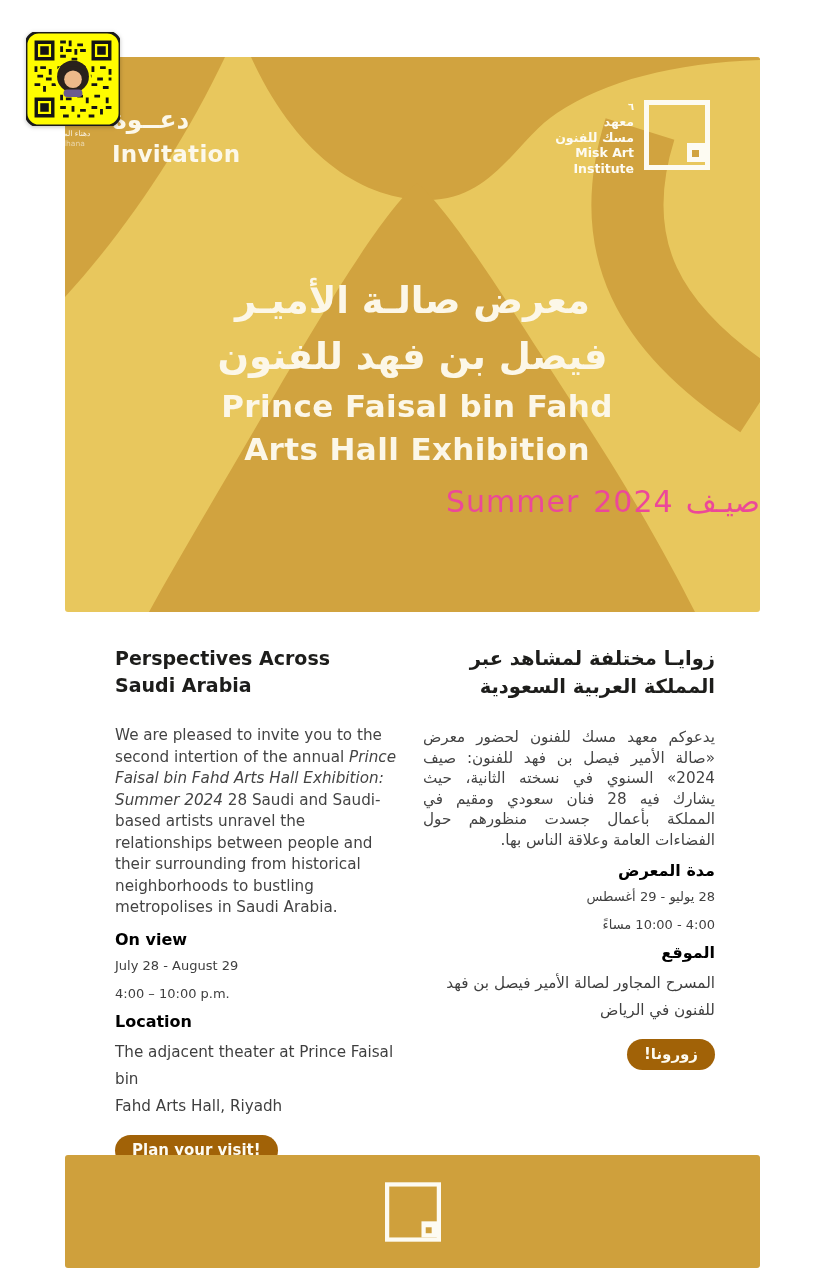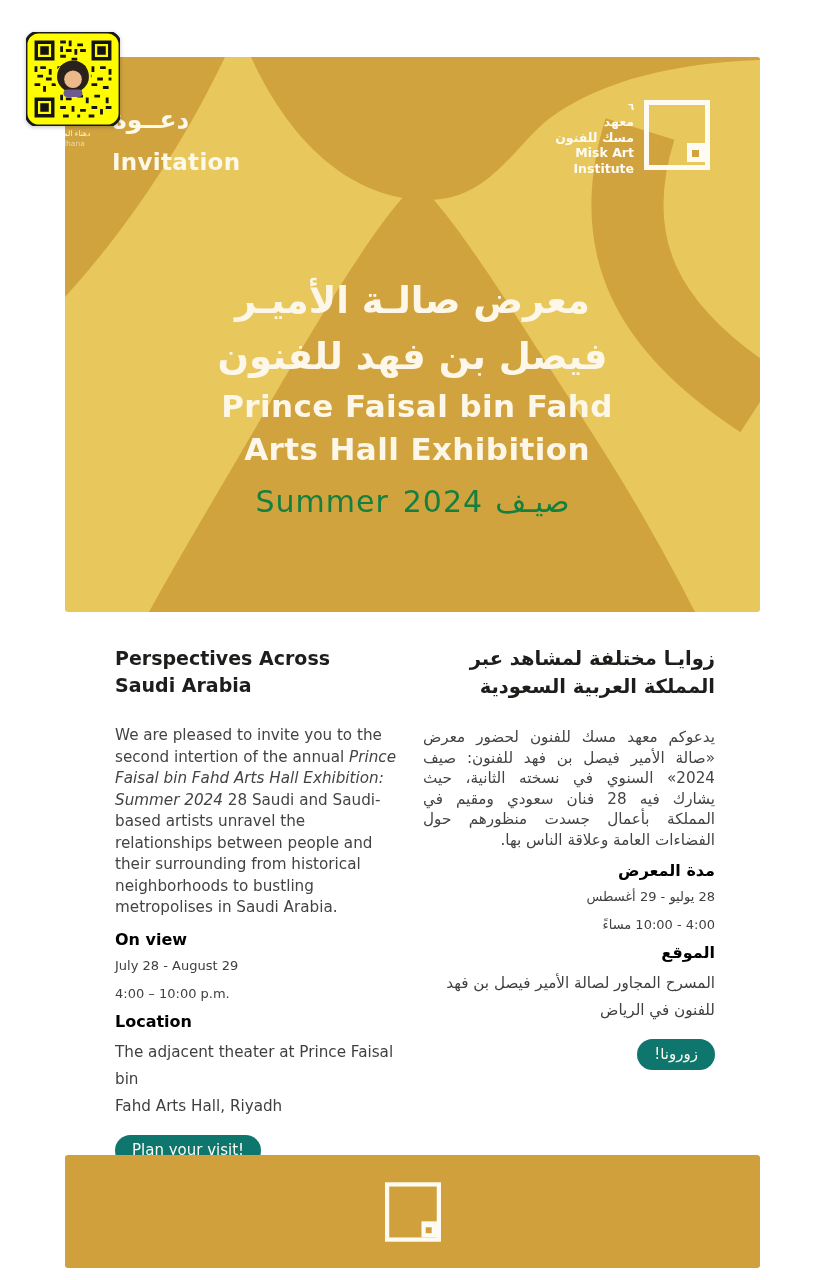--- a/index.html
+++ b/index.html
@@ -6,51 +6,51 @@
   .page{
     position:relative;width:825px;height:1280px;margin:0 auto;
     background:#ffffff;overflow:hidden;
     font-family:"DejaVu Sans",sans-serif;
   }
   
   .banner{position:absolute;left:65px;top:57px;width:695px;height:555px;border-radius:3px;overflow:hidden;}
   .banner-bg{position:absolute;left:0;top:0;width:100%;height:100%;display:block;}
   .invitation-block{position:absolute;left:47px;top:48px;color:#FCF8EA;}
   .inv-ar{font-size:25px;font-weight:bold;line-height:30px;}
-  .inv-en{font-size:23px;font-weight:bold;line-height:30px;margin-top:12px;letter-spacing:.3px;}
+  .inv-en{font-size:23px;font-weight:bold;line-height:30px;margin-top:4px;letter-spacing:.3px;}
   .logo-block{position:absolute;right:50px;top:43px;display:flex;align-items:flex-start;}
   .logo-text{color:#FDFBF2;text-align:right;font-weight:bold;font-size:12.5px;line-height:15.5px;margin-right:10px;margin-top:2px;}
   .logo-mark{font-size:10px;line-height:10px;margin-bottom:2px;}
   .logo-square{display:block;}
   .title-block{position:absolute;left:0;right:0;top:216px;text-align:center;color:#FCF7E8;}
   .t-ar{font-size:37px;font-weight:bold;line-height:56px;direction:rtl;}
   .t-en{font-size:31px;font-weight:bold;line-height:43px;letter-spacing:.4px;padding-left:9px;}
-  .season{margin-top:13px;font-size:30px;color:#15803d;letter-spacing:1px;}
+  .season{margin-top:13px;font-size:30px;color:#ec4899;letter-spacing:1px;text-align:right;}
   .season .yr{margin-left:14px;}
   .season .ar{margin-left:12px;}
   
   .snapcode{position:absolute;left:26px;top:32px;width:132px;}
   .snapcard{display:block;filter:drop-shadow(0 1px 2px rgba(0,0,0,.25));}
   .snap-captions{width:94px;text-align:center;margin-top:3px;}
   .snap-cap1{font-size:7.5px;color:rgba(255,255,255,.85);line-height:10px;direction:rtl;}
   .snap-cap2{font-size:7.5px;color:rgba(255,255,255,.55);line-height:10px;}
   
   .col{position:absolute;top:645px;width:292px;color:#3F3F3F;}
   .col-en{left:115px;}
   .col-ar{left:423px;direction:rtl;text-align:right;}
   .col h2{margin:0;font-size:19px;line-height:27px;color:#1D1D1B;font-weight:bold;}
   .col-ar h2{font-size:19.5px;line-height:28px;}
   .body-text{margin:26px 0 0 0;font-size:15.2px;line-height:21.5px;color:#434343;}
   .col-ar .body-text{text-align:justify;line-height:20.5px;}
   .label{margin:11px 0 0 0;font-size:16px;font-weight:bold;color:#000000;}
   .detail{margin:9px 0 0 0;font-size:13px;color:#3F3F3F;}
   .detail + .detail{margin-top:13px;}
   .loc{margin:8px 0 0 0;font-size:15.2px;line-height:27px;color:#3F3F3F;}
-  .cta{display:inline-block;margin-top:15px;background:#0f766e;color:#FDFBF2;
-       font-size:15px;font-weight:normal;line-height:31px;padding:0 17px;border-radius:16px;
+  .cta{display:inline-block;margin-top:15px;background:#a16207;color:#FDFBF2;
+       font-size:15px;font-weight:bold;line-height:31px;padding:0 17px;border-radius:16px;
        border:none;cursor:pointer;font-family:inherit;}
   
   .footer{position:absolute;left:65px;top:1155px;width:695px;height:113px;background:#CFA03C;
           border-radius:3px;display:flex;align-items:center;justify-content:center;}
 </style>
 </head>
 <body>
 
 <div class="page">
 

